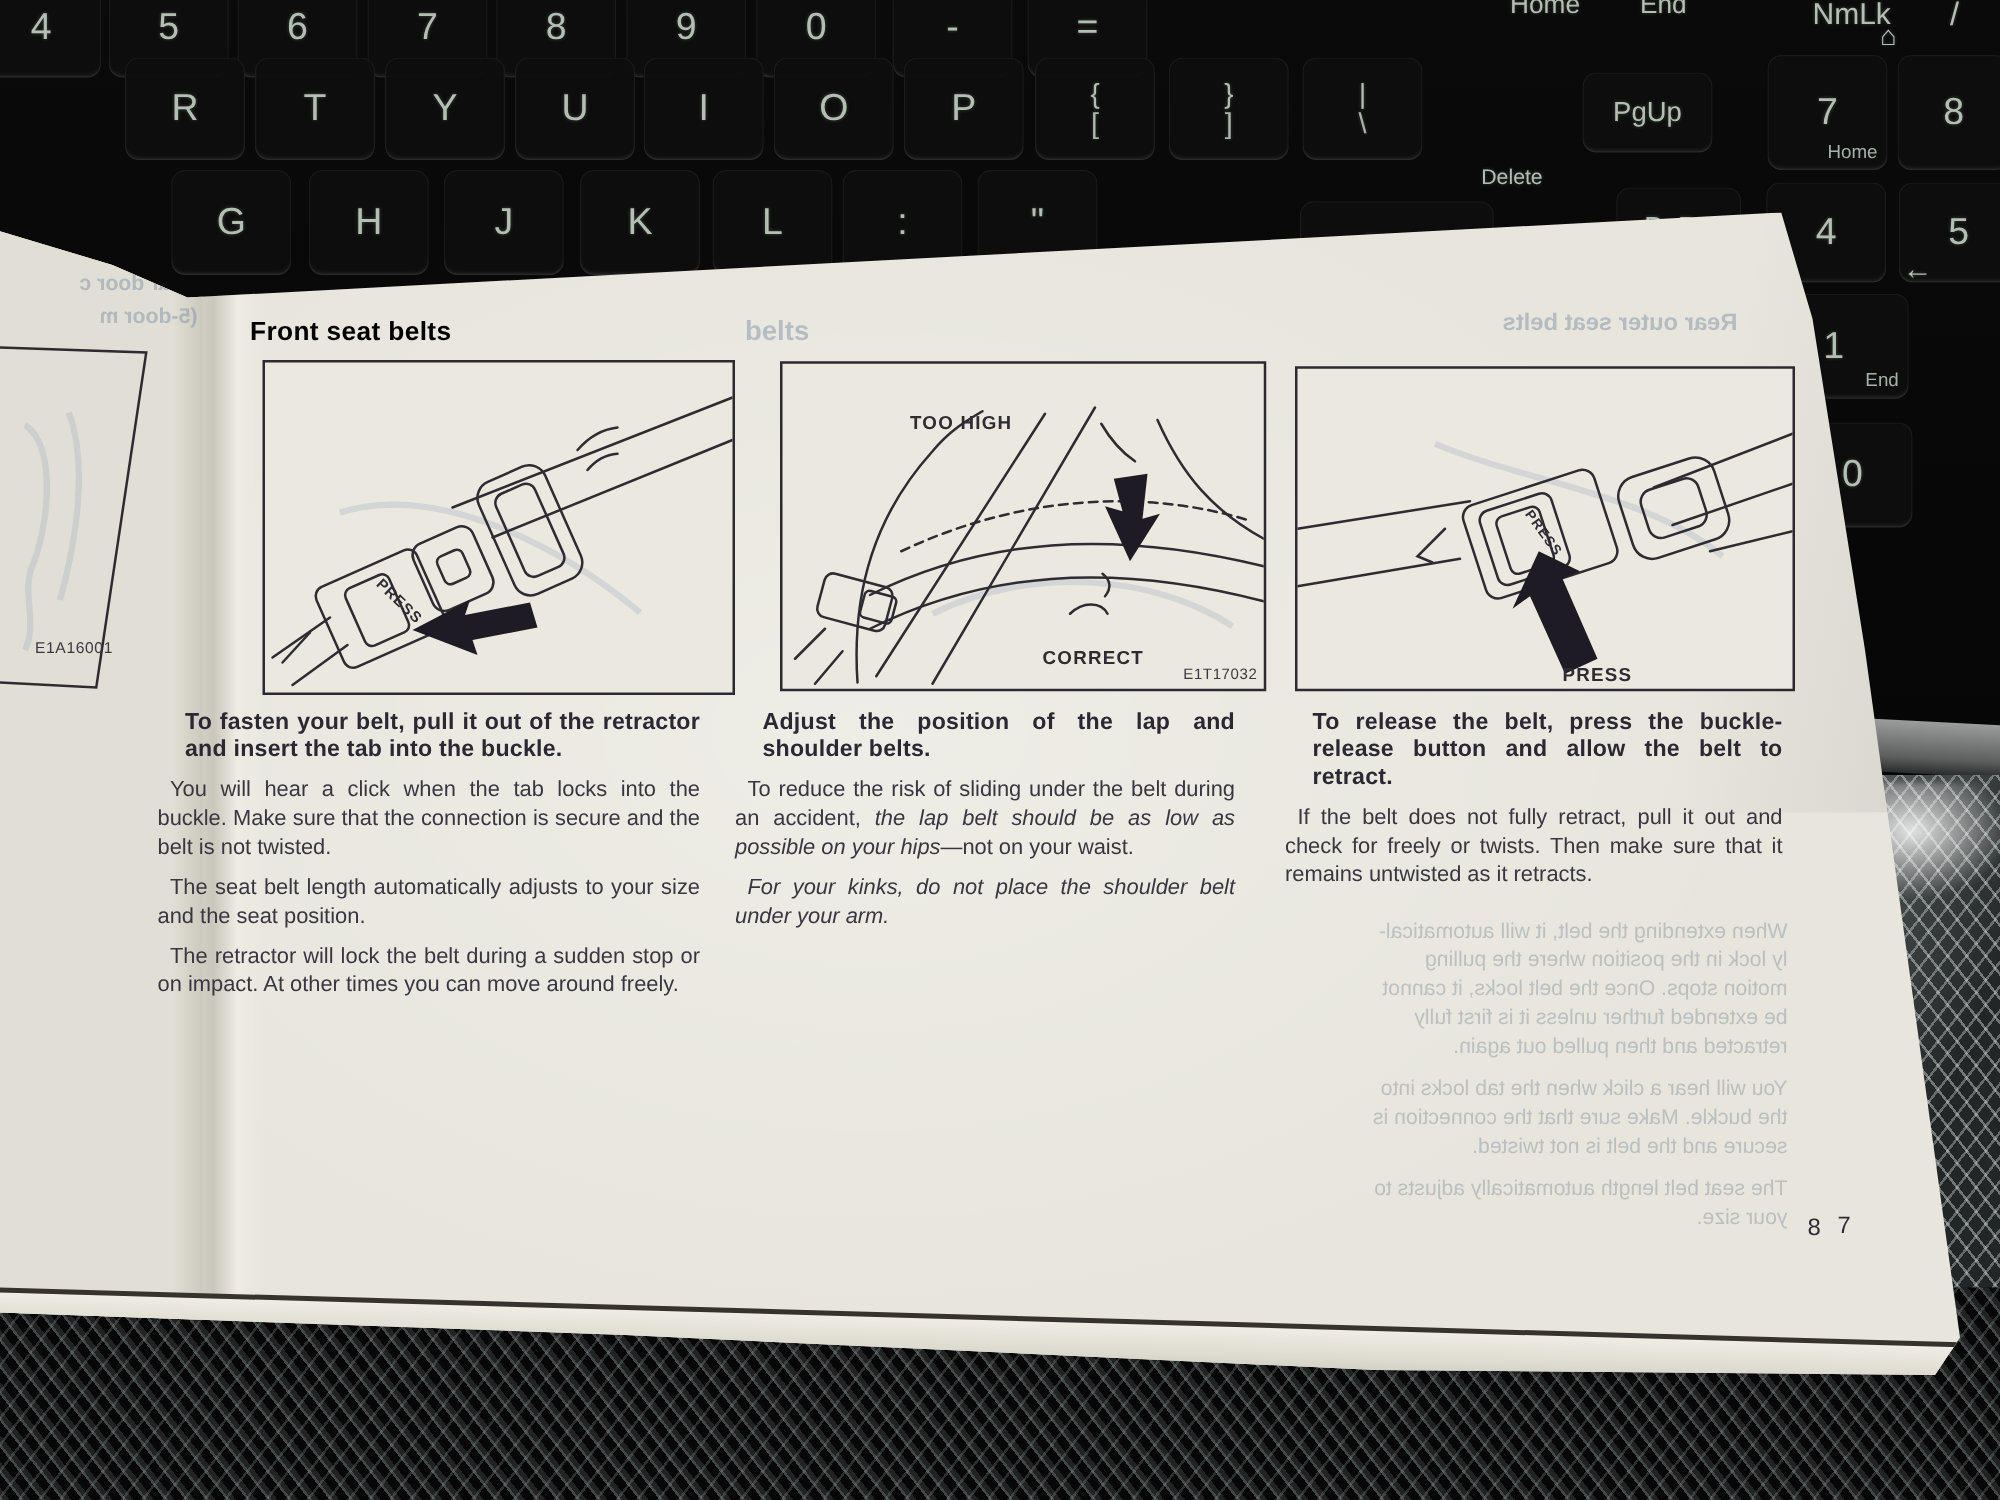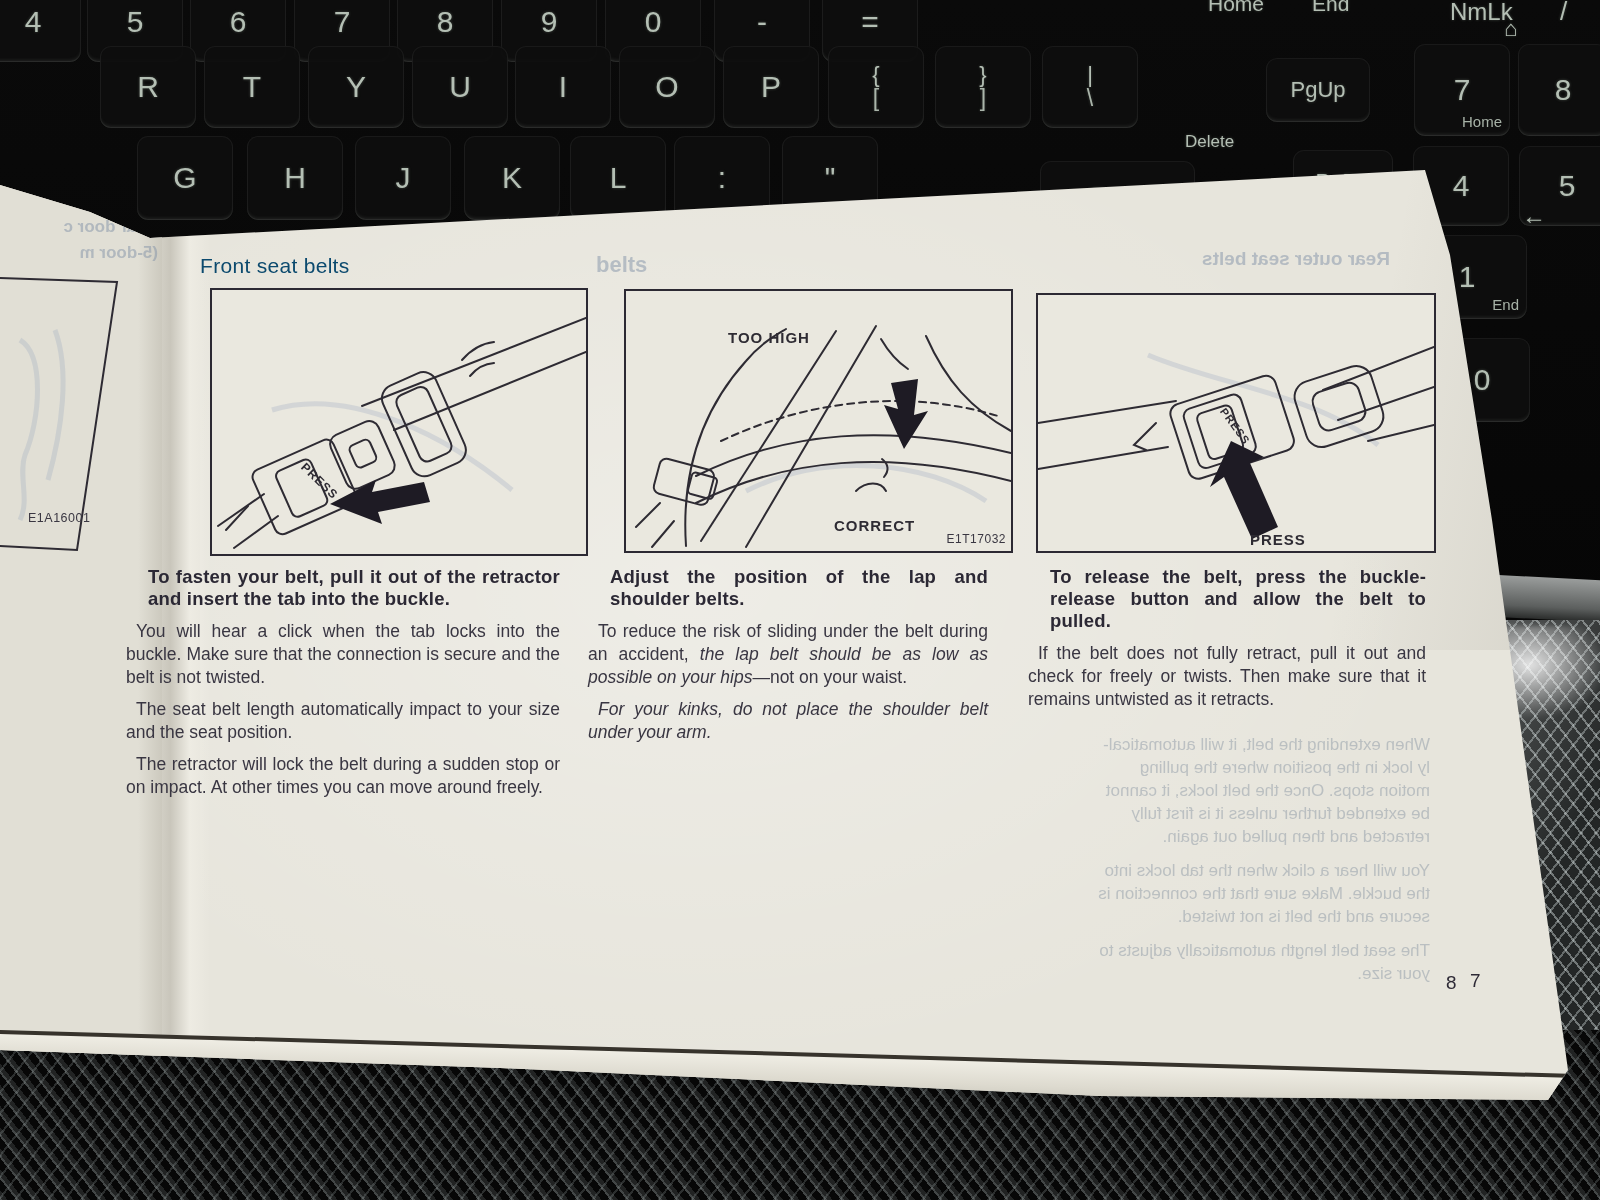--- a/index.html
+++ b/index.html
@@ -40,21 +40,21 @@
     background:linear-gradient(90deg, rgba(120,112,96,0) 0%, rgba(95,88,72,.22) 45%, rgba(250,248,240,.35) 72%, rgba(120,112,96,0) 100%);}
   .page-light{position:absolute;left:200px;top:180px;width:1240px;height:900px;
     background:radial-gradient(ellipse at 40% 45%, rgba(255,255,255,.30), rgba(255,255,255,0) 70%);}
   .page-shade-tr{position:absolute;left:1100px;top:150px;width:480px;height:500px;
     background:linear-gradient(100deg, rgba(110,105,92,0) 55%, rgba(110,105,92,.14));}
   .stack-edge{position:absolute;left:0;top:1030px;width:1640px;height:42px;
     transform:rotate(1.6deg);transform-origin:0 0;
     background:linear-gradient(180deg,#efede4 0%,#dddacf 55%,#c8c6bb 100%);
     border-top:4px solid #37332c;}
   
-  .ptitle{position:absolute;font-weight:normal;font-size:21px;color:#0c4a6e;letter-spacing:.3px;}
+  .ptitle{position:absolute;font-weight:bold;font-size:21px;color:#000000;letter-spacing:.3px;}
   .pcol{position:absolute;top:566px;color:#393642;font-size:17.5px;line-height:23px;text-align:justify;}
   .pcol h3{margin:0 0 10px 22px;font-size:18.5px;line-height:22px;color:#2b2834;letter-spacing:.2px;}
   .pcol p{margin:0 0 9px 0;text-indent:10px;}
   .it{font-style:italic;}
   .figbox{position:absolute;border:2px solid #2c2933;background:#eae8df;margin-left:24px;}
   .figbox svg{display:block;width:100%;height:100%;}
   .ln{stroke:#2e2b33;stroke-width:2;fill:none;stroke-linecap:round;}
   .fill{fill:#1e1b24;stroke:none;}
   .figtext{fill:#2e2b33;font-family:"Liberation Sans",sans-serif;font-weight:bold;letter-spacing:1px;}
   .figcode{fill:#3a3742;font-family:"Liberation Sans",sans-serif;letter-spacing:.5px;}
@@ -304,32 +304,32 @@
         <path class="ln" d="M0,174 L130,152"></path>
         <path class="ln" d="M118,128 L96,150 L108,155"></path>
         <path class="fill" d="M193,146 L226,162 L212,168 L240,232 L214,244 L186,182 L172,192 Z"></path>
         <text class="figtext" font-size="15" x="212" y="250">PRESS</text>
       </svg>
     </div>
 
     <div class="pcol" style="left:126px;width:434px">
       <h3>To fasten your belt, pull it out of the retractor and insert the tab into the buckle.</h3>
       <p>You will hear a click when the tab locks into the buckle. Make sure that the connection is secure and the belt is not twisted.</p>
-      <p>The seat belt length automatically impact to your size and the seat position.</p>
+      <p>The seat belt length automatically adjusts to your size and the seat position.</p>
       <p>The retractor will lock the belt during a sudden stop or on impact. At other times you can move around freely.</p>
     </div>
 
     <div class="pcol" style="left:588px;width:400px">
       <h3>Adjust the position of the lap and shoulder belts.</h3>
       <p><span>To reduce the risk of sliding under the belt during an accident, </span><span class="it">the lap belt should be as low as possible on your hips</span><span>—not on your waist.</span></p>
       <p class="it">For your kinks, do not place the shoulder belt under your arm.</p>
     </div>
 
     <div class="pcol" style="left:1028px;width:398px">
-      <h3>To release the belt, press the buckle-release button and allow the belt to pulled.</h3>
+      <h3>To release the belt, press the buckle-release button and allow the belt to retract.</h3>
       <p>If the belt does not fully retract, pull it out and check for freely or twists. Then make sure that it remains untwisted as it retracts.</p>
     </div>
 
     <div class="mirror" style="position:absolute;left:1022px;top:733px;width:408px;filter:blur(.5px)">
       <div class="gl">When extending the belt, it will automatical-</div>
       <div class="gl">ly lock in the position where the pulling</div>
       <div class="gl">motion stops. Once the belt locks, it cannot</div>
       <div class="gl">be extended further unless it is first fully</div>
       <div class="gl">retracted and then pulled out again.</div>
       <div class="gl" style="margin-top:11px">You will hear a click when the tab locks into</div>

